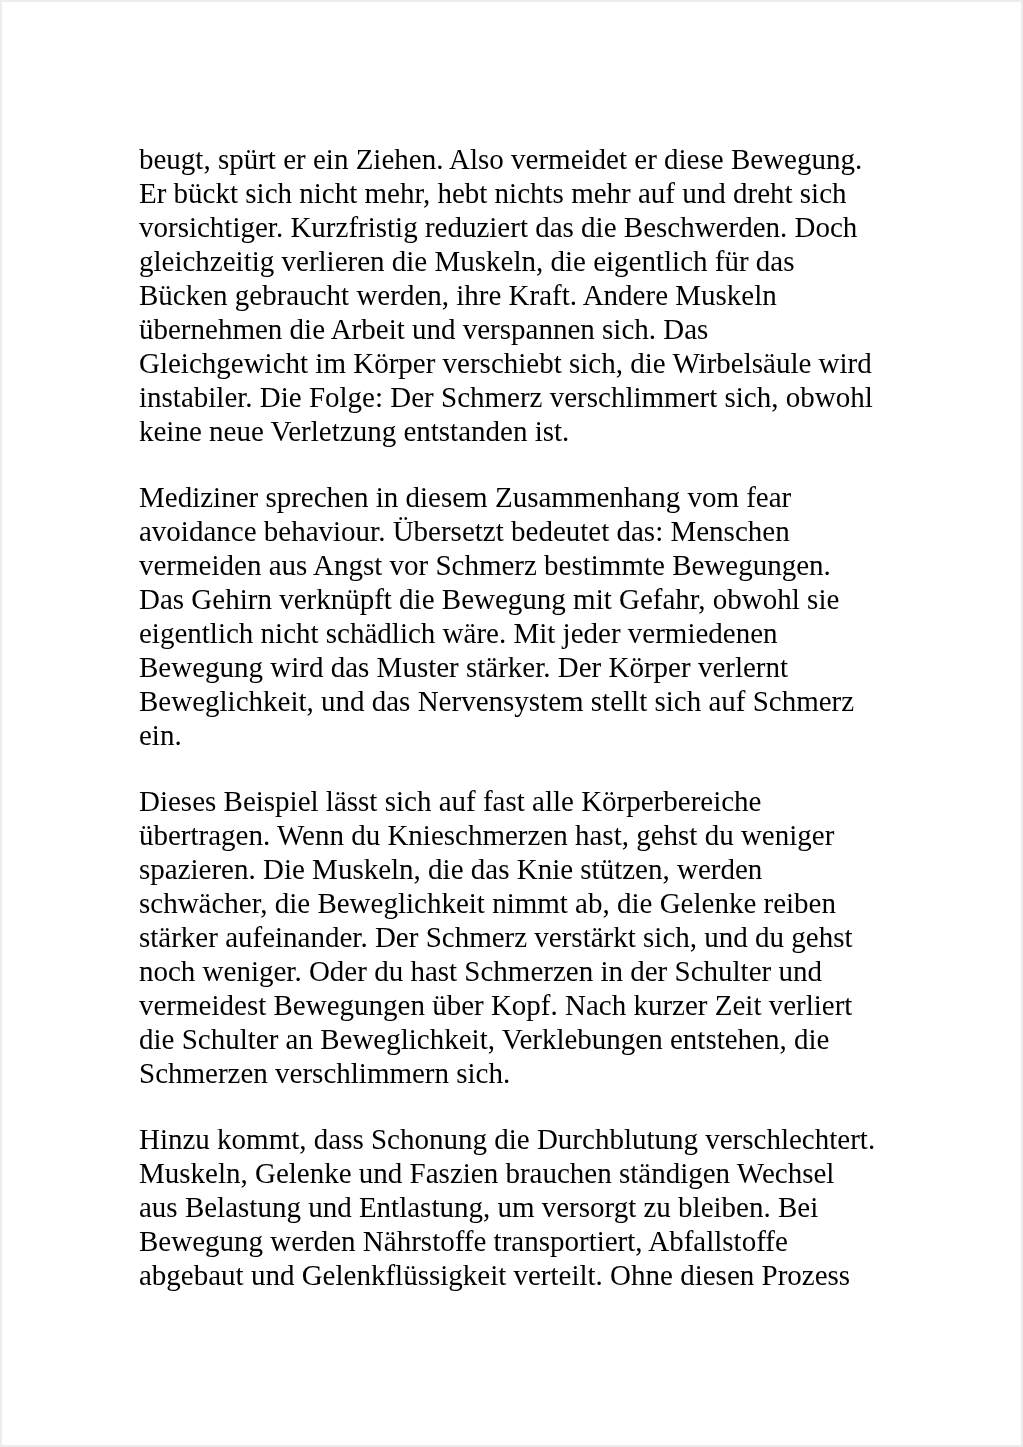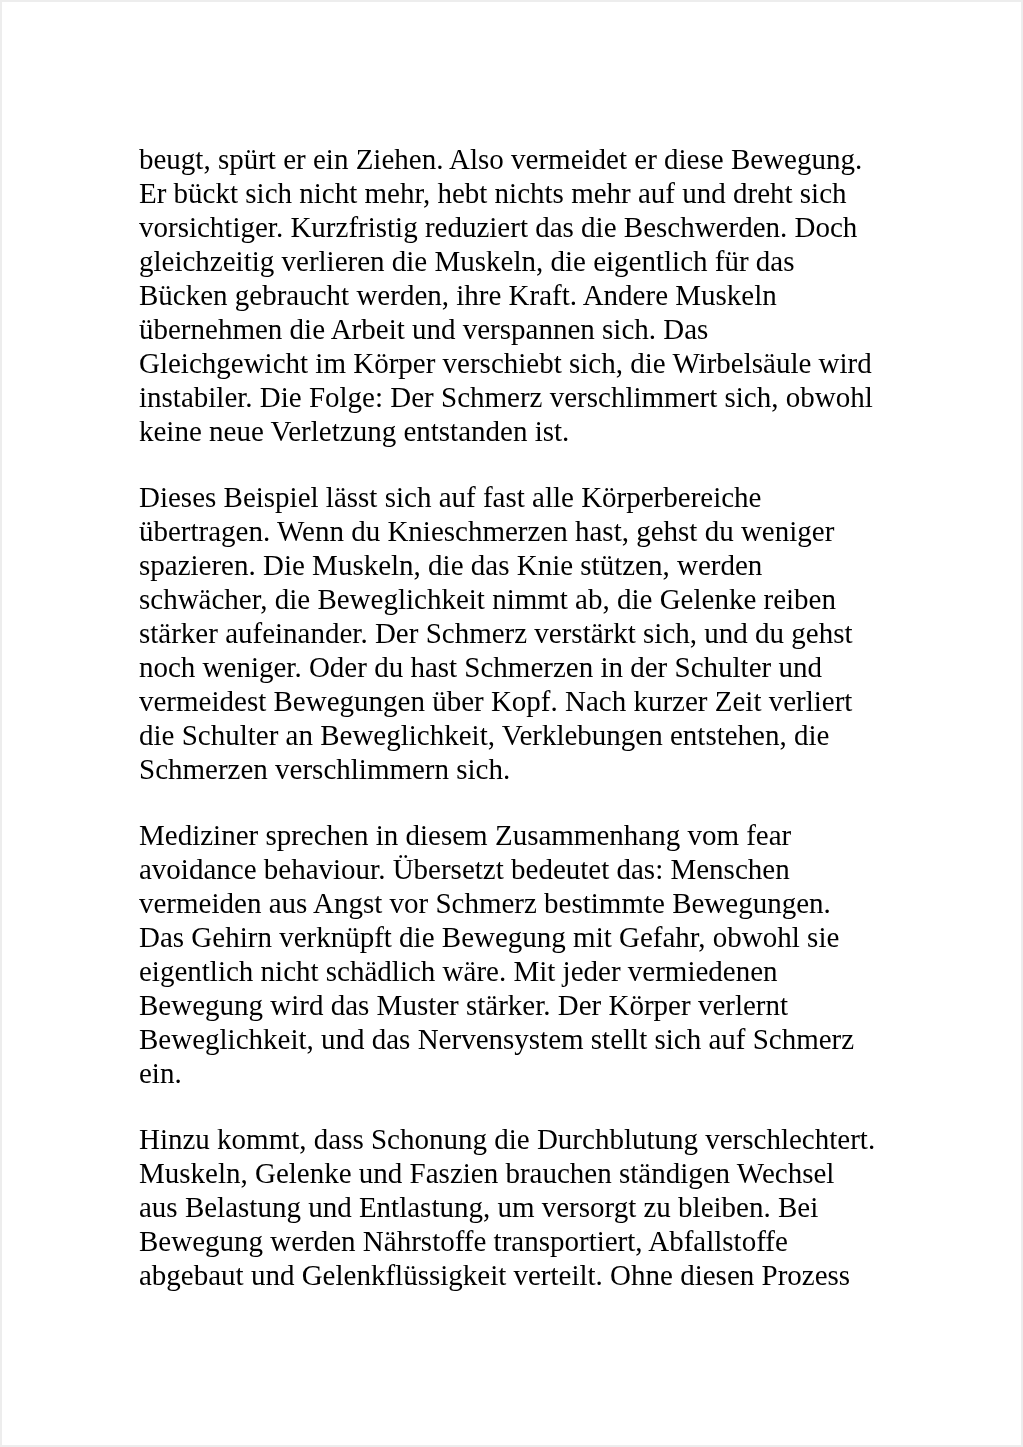--- a/index.html
+++ b/index.html
@@ -40,36 +40,36 @@
 
   <p>beugt, spürt er ein Ziehen. Also vermeidet er diese Bewegung.
 Er bückt sich nicht mehr, hebt nichts mehr auf und dreht sich
 vorsichtiger. Kurzfristig reduziert das die Beschwerden. Doch
 gleichzeitig verlieren die Muskeln, die eigentlich für das
 Bücken gebraucht werden, ihre Kraft. Andere Muskeln
 übernehmen die Arbeit und verspannen sich. Das
 Gleichgewicht im Körper verschiebt sich, die Wirbelsäule wird
 instabiler. Die Folge: Der Schmerz verschlimmert sich, obwohl
 keine neue Verletzung entstanden ist.</p>
+      <p>Mediziner sprechen in diesem Zusammenhang vom fear
+avoidance behaviour. Übersetzt bedeutet das: Menschen
+vermeiden aus Angst vor Schmerz bestimmte Bewegungen.
+Das Gehirn verknüpft die Bewegung mit Gefahr, obwohl sie
+eigentlich nicht schädlich wäre. Mit jeder vermiedenen
+Bewegung wird das Muster stärker. Der Körper verlernt
+Beweglichkeit, und das Nervensystem stellt sich auf Schmerz
+ein.</p>
       <p>Dieses Beispiel lässt sich auf fast alle Körperbereiche
 übertragen. Wenn du Knieschmerzen hast, gehst du weniger
 spazieren. Die Muskeln, die das Knie stützen, werden
 schwächer, die Beweglichkeit nimmt ab, die Gelenke reiben
 stärker aufeinander. Der Schmerz verstärkt sich, und du gehst
 noch weniger. Oder du hast Schmerzen in der Schulter und
 vermeidest Bewegungen über Kopf. Nach kurzer Zeit verliert
 die Schulter an Beweglichkeit, Verklebungen entstehen, die
 Schmerzen verschlimmern sich.</p>
-      <p>Mediziner sprechen in diesem Zusammenhang vom fear
-avoidance behaviour. Übersetzt bedeutet das: Menschen
-vermeiden aus Angst vor Schmerz bestimmte Bewegungen.
-Das Gehirn verknüpft die Bewegung mit Gefahr, obwohl sie
-eigentlich nicht schädlich wäre. Mit jeder vermiedenen
-Bewegung wird das Muster stärker. Der Körper verlernt
-Beweglichkeit, und das Nervensystem stellt sich auf Schmerz
-ein.</p>
       <p>Hinzu kommt, dass Schonung die Durchblutung verschlechtert.
 Muskeln, Gelenke und Faszien brauchen ständigen Wechsel
 aus Belastung und Entlastung, um versorgt zu bleiben. Bei
 Bewegung werden Nährstoffe transportiert, Abfallstoffe
 abgebaut und Gelenkflüssigkeit verteilt. Ohne diesen Prozess</p>
     </div>
 </div>
 
 </body></html>

